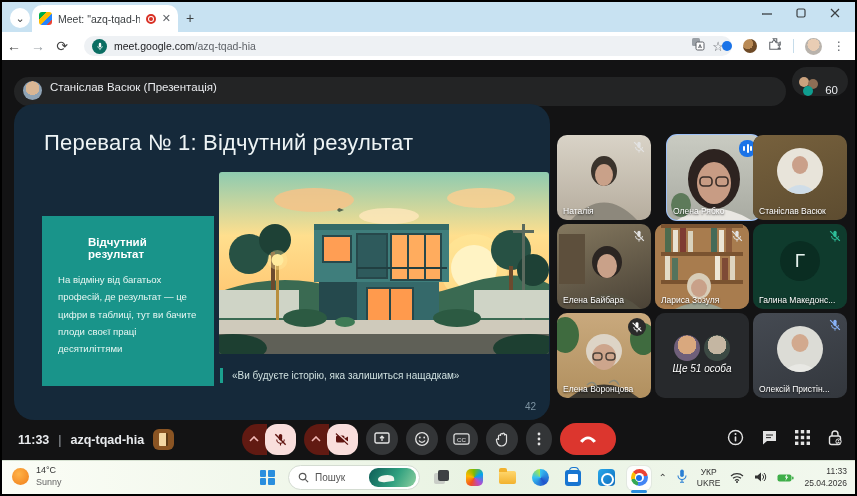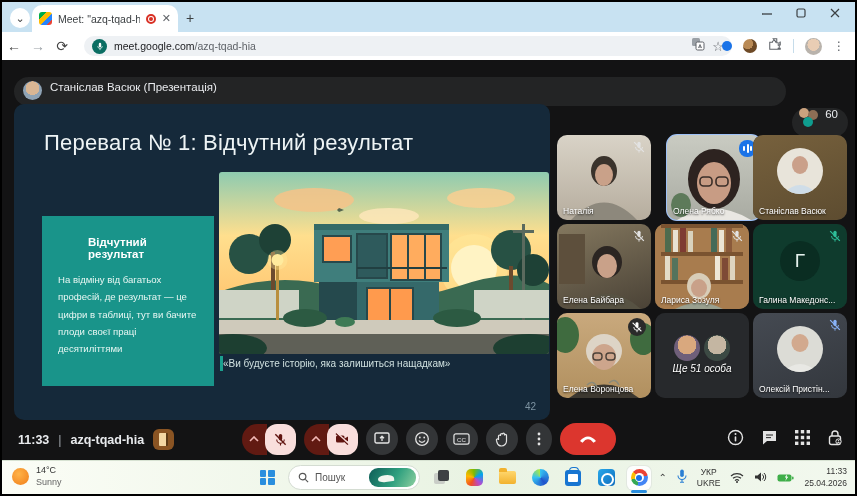--- a/index.html
+++ b/index.html
@@ -34,35 +34,35 @@
   .divline { width:1px; height:14px; background:#c6dcea; }
   .avatar-sm { width:17px; height:17px; border-radius:50%; background:radial-gradient(circle at 50% 40%,#e9cdb4 0 45%,#b9b3ac 46%); }
   .star { font-size:13px; color:#5f6368; }
   .kebab { font-size:12px; color:#5f6368; letter-spacing:0; }
 
   
   .meet { position:absolute; left:0; top:58px; width:853px; height:402px; background:#131314; }
   .presenter { position:absolute; left:12px; top:7px; height:29px; width:772px; background:#232425; border-radius:15px; display:flex; align-items:flex-start; padding:4px 9px; gap:8px;margin-top:10px; }
   .presenter .pav { width:19px; height:19px; border-radius:50%; background:radial-gradient(circle at 50% 38%,#d9b694 0 45%,#8fa3b5 46%); }
   .presenter span { color:#e8eaed; font-size:11.5px; }
-  .countpill { position:absolute; right:7px; top:7px; height:29px; background:#232425; border-radius:15px; display:flex; align-items:flex-start; padding:0 10px 0 7px; gap:6px;margin-top:41px; }
+  .countpill { position:absolute; right:7px; top:7px; height:29px; background:#232425; border-radius:15px; display:flex; align-items:flex-end; padding:0 10px 0 7px; gap:6px; }
   .cluster { position:relative; width:20px; height:19px; }
   .cluster i { position:absolute; width:10px; height:10px; border-radius:50%; }
   .cluster i:nth-child(1){ left:0; top:0; background:#caa27e; }
   .cluster i:nth-child(2){ right:1px; top:2px; background:#8d6e55; }
   .cluster i:nth-child(3){ left:4px; bottom:0; background:#0f9d8f; }
   .countpill span { color:#e8eaed; font-size:11.5px; }
 
-  .stage { position:absolute; left:12px; top:44px; width:536px; height:316px; background:#15293a; border-radius:10px; overflow:hidden; }
+  .stage { position:absolute; left:12px; top:44px; width:536px; height:316px; background:#15293a; border-radius:20px; overflow:hidden; }
   .slide-title { position:absolute; left:30px; top:26px; font-size:22px; color:#eef4f5; font-weight:500; letter-spacing:.2px; }
   .card { position:absolute; left:28px; top:112px; width:172px; height:170px; background:#19948a; padding:20px 16px; }
   .card h3 { color:#fff; font-size:11.5px; font-weight:700; margin-bottom:11px;margin-left:30px; }
   .card p { color:#e8f7f3; font-size:9.6px; line-height:1.8; }
   .illus { position:absolute; left:205px; top:68px; width:330px; height:182px; border-radius:3px; overflow:hidden; }
-  .caption { position:absolute; left:206px; top:252px; display:flex; align-items:center; }
+  .caption { position:absolute; left:206px; top:264px; display:flex; gap:9px; align-items:center; }
   .caption .bar { width:3px; height:15px; background:#1ba08f; }
   .caption span { color:#cfe0df; font-size:10px; }
   .pagenum { position:absolute; right:14px; bottom:8px; color:#7d93a2; font-size:10px; }
 
   
   .tile { position:absolute; width:94px; height:85px; border-radius:10px; overflow:hidden; background:#202124; }
   .tile.speaking { outline:3px solid #9ec1f7; outline-offset:-2px;margin-left:12px; }
   .scene { position:absolute; inset:0; }
   .pname { position:absolute; left:6px; bottom:4px; color:#fff; font-size:8.5px; text-shadow:0 1px 2px rgba(0,0,0,.8); white-space:nowrap; }
   .pname.center { left:0; right:0; bottom:24px; text-align:center; font-size:10px;font-style:italic; }

